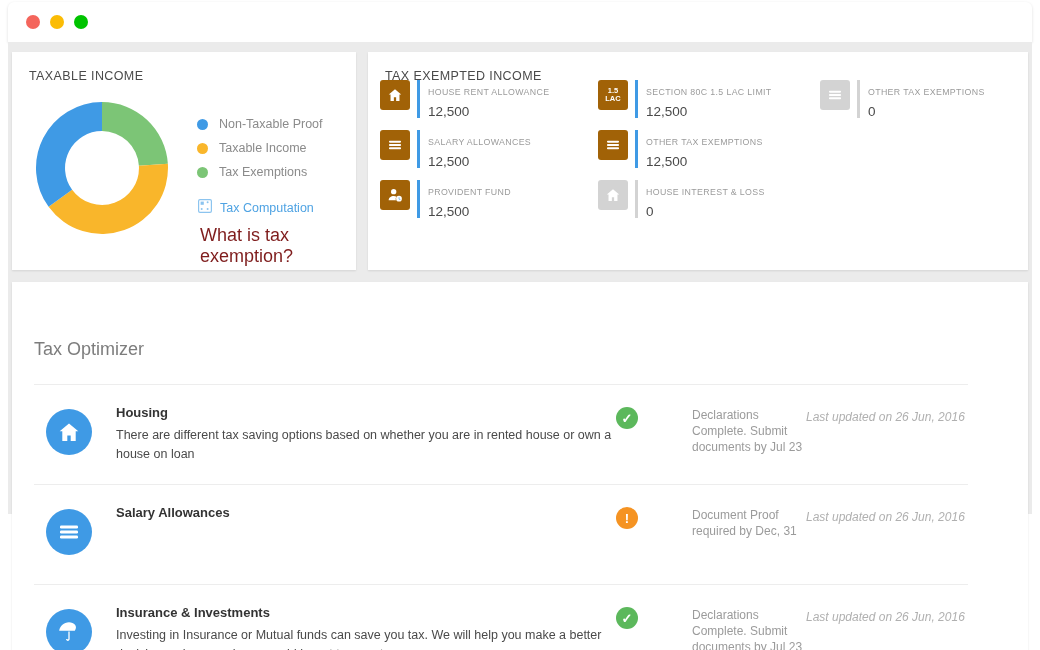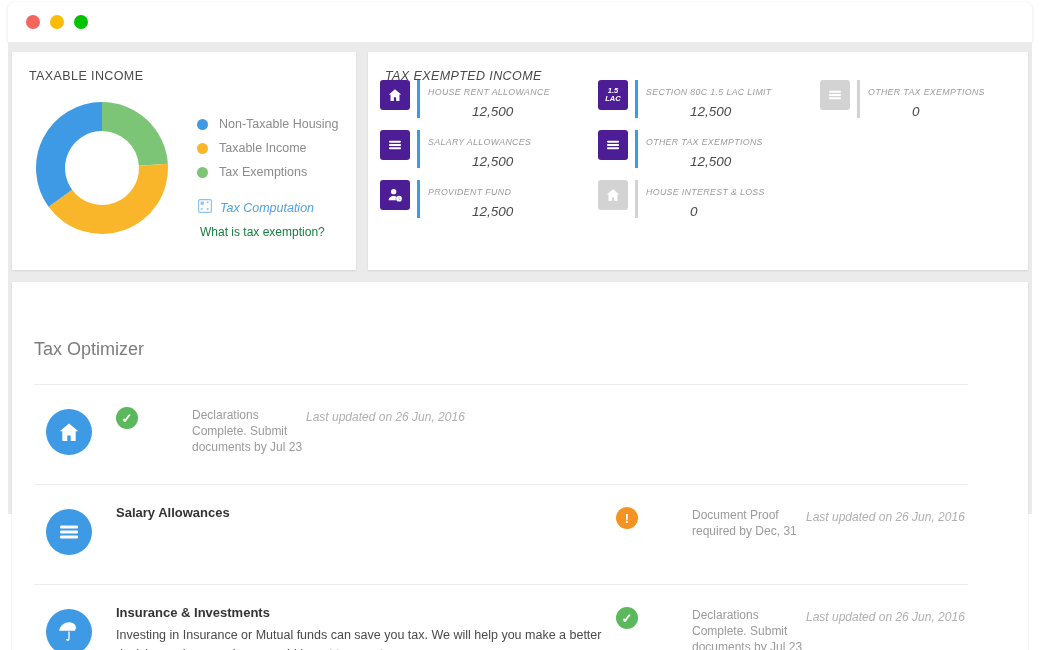--- a/index.html
+++ b/index.html
@@ -49,21 +49,21 @@
   }
 
   
   .card {
     position: absolute;
     background: #ffffff;
     box-shadow: 0 1px 2px rgba(0,0,0,0.10);
   }
 
   .card-taxable  { left: 4px;   top: 10px;  width: 344px; height: 218px; }
-  .card-exempt   { left: 360px; top: 10px;  width: 660px; height: 218px; font-style: italic; }
+  .card-exempt   { left: 360px; top: 10px;  width: 660px; height: 218px; }
   .card-optimizer{ left: 4px;   top: 240px; width: 1016px; height: 370px; }
 
   .card-title {
     font-size: 12.5px;
     letter-spacing: 0.4px;
     color: #4a4a4a;
     padding: 17px 0 0 17px;
   }
 
   
@@ -105,26 +105,25 @@
     top: 147px;
   }
   .link-calc {
     display: flex;
     align-items: center;
     gap: 8px;
     color: #4fa3e3;
     font-size: 12.5px;
     margin-bottom: 9px;
     cursor: pointer;
-    font-style: italic;
   }
   .link-text {
     display: block;
-    color: #15803d;
-    font-size: 12px;
+    color: #7f1d1d;
+    font-size: 18px;
     cursor: pointer;
     padding-left: 2px;
   }
 
   
   .exempt-grid {
     position: absolute;
     left: 12px;
     top: 26px;
     width: 636px;
@@ -134,21 +133,21 @@
   }
   .exempt-item {
     display: flex;
     align-items: flex-start;
     padding-top: 2px;
   }
   .ei-icon {
     width: 30px;
     height: 30px;
     border-radius: 3px;
-    background: #4c1d95;
+    background: #a16207;
     color: #ffffff;
     display: flex;
     align-items: center;
     justify-content: center;
     flex: none;
     margin-right: 7px;
   }
   .ei-icon.disabled { background: #d3d3d3; }
   .ei-bar {
     width: 3px;
@@ -164,21 +163,20 @@
     letter-spacing: 0.35px;
     color: #9b9b9b;
     line-height: 12px;
     white-space: nowrap;
   }
   .ei-value {
     font-size: 13.5px;
     color: #4a4a4a;
     line-height: 20px;
     margin-top: 3px;
-    margin-left: 44px;
   }
 
   .lac-badge {
     font-size: 7.5px;
     font-weight: bold;
     line-height: 8px;
     text-align: center;
     color: #ffffff;
   }
 
@@ -288,21 +286,21 @@
             <path d="M 68 2 A 66 66 0 0 1 133.86976407626594 63.85582571106531 L 104.88706788270892 65.67926239819657 A 36.96 36.96 0 0 0 68 31.04 Z" fill="#7cc576"></path>
             <path d="M 133.86976407626594 63.85582571106531 A 66 66 0 0 1 14.604878371253477 106.79382665130323 L 38.09873188790195 89.7245429247298 A 36.96 36.96 0 0 0 104.88706788270892 65.67926239819657 Z" fill="#f9b62b"></path>
             <path d="M 14.604878371253477 106.79382665130323 A 66 66 0 0 1 67.99999999999999 2 L 68 31.04 A 36.96 36.96 0 0 0 38.09873188790195 89.7245429247298 Z" fill="#3f9ae5"></path>
           </g>
       </svg>
     </div>
 
     <div class="legend">
       <div class="legend-row">
         <span class="legend-swatch" style="background:#3f9ae5"></span>
-        <span class="legend-label">Non-Taxable Housing</span>
+        <span class="legend-label">Non-Taxable Proof</span>
       </div>
       <div class="legend-row">
         <span class="legend-swatch" style="background:#f9b62b"></span>
         <span class="legend-label">Taxable Income</span>
       </div>
       <div class="legend-row">
         <span class="legend-swatch" style="background:#7cc576"></span>
         <span class="legend-label">Tax Exemptions</span>
       </div>
     </div>
@@ -404,20 +402,24 @@
 
   <div class="card card-optimizer">
     <div class="opt-title">Tax Optimizer</div>
     <div class="opt-list" id="opt-list">
         <div class="opt-row">
           <span class="opt-circle">
             <svg width="24" height="24" viewBox="0 0 24 24" fill="#ffffff">
               <path d="M12 3.4 2.7 11.3h2.6V21h5.0v-5.6h3.4V21h5.0v-9.7h2.6z"></path>
             </svg>
           </span>
+          <span class="opt-body">
+            <span class="opt-name" style="display:block">Housing</span>
+            <span class="opt-desc" style="display:block">There are different tax saving options based on whether you are in rented house or own a house on loan</span>
+          </span>
           <span class="opt-status">
             <span class="status-ic ok">✓</span>
             <span class="status-text">Declarations Complete. Submit documents by Jul 23</span>
           </span>
           <span class="opt-updated">Last updated on 26 Jun, 2016</span>
         </div>
         <div class="opt-row">
           <span class="opt-circle">
             <svg width="24" height="24" viewBox="0 0 24 24" fill="#ffffff">
               <rect x="3" y="5.5" width="18" height="3" rx="1.2"></rect>

